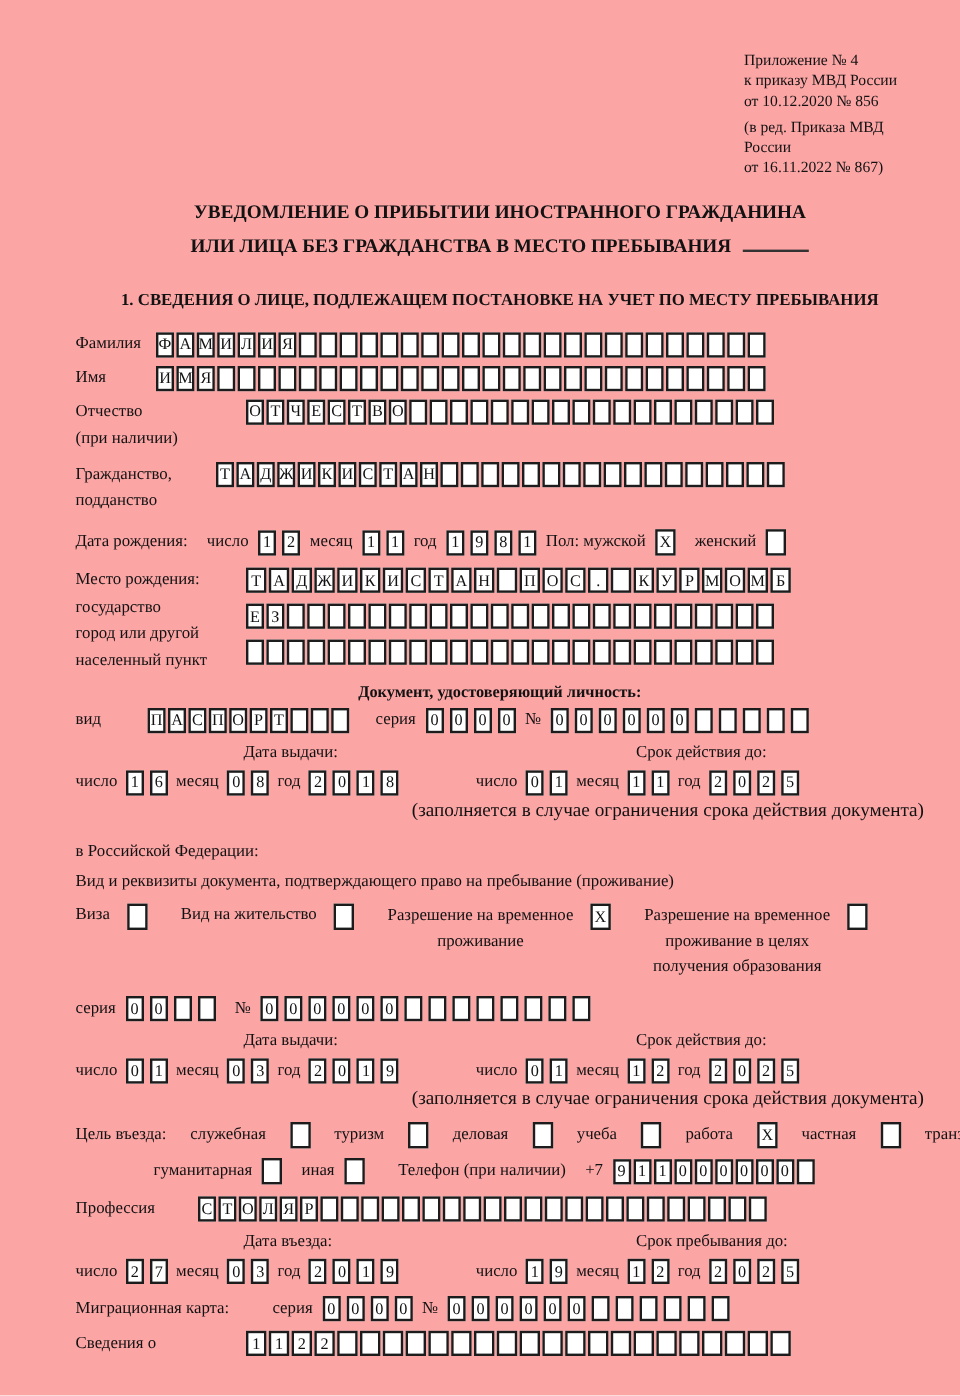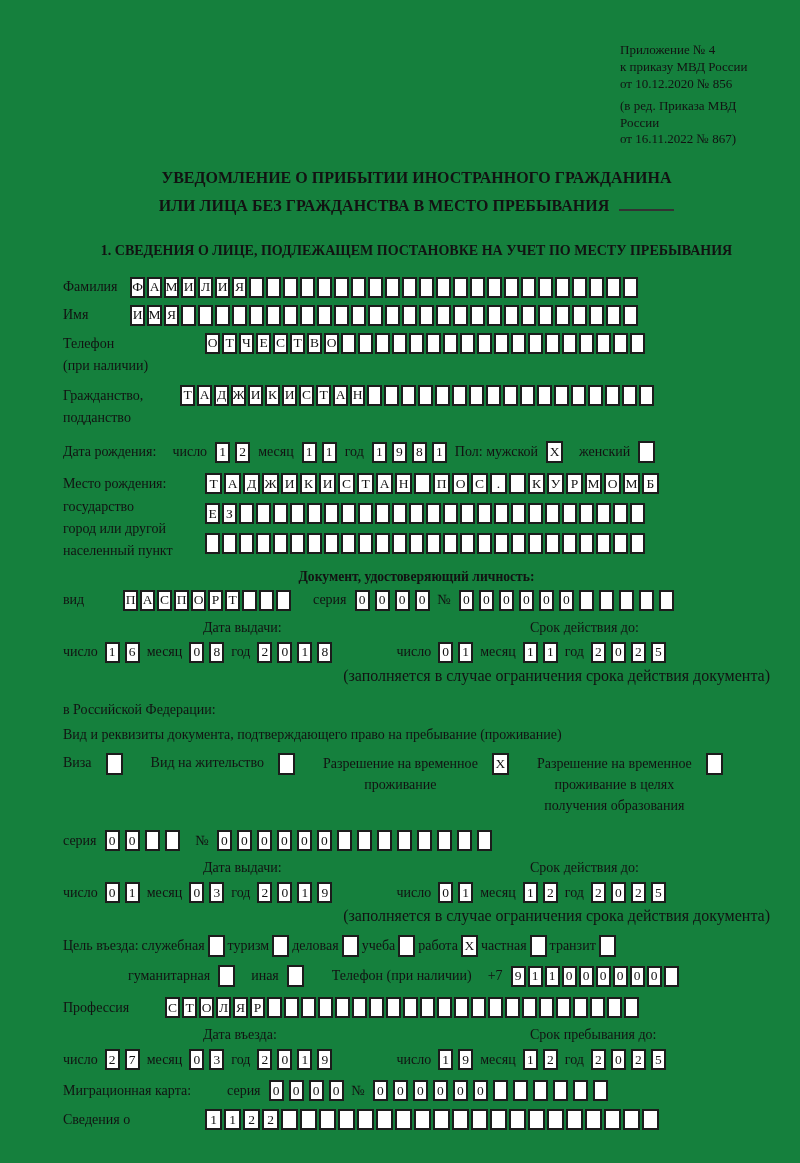--- a/index.html
+++ b/index.html
@@ -1,18 +1,18 @@
 <!DOCTYPE html>
 <html lang="ru"><head>
 <meta charset="utf-8">
 <style>
   * { box-sizing: border-box; }
   html,body { margin:0; padding:0; background:#ffffff; }
   .page {
-    width:800px; height:1163px; margin:0 auto; background:#15803d;
+    width:800px; height:1163px; margin:0 auto; background:#fca5a5;
     font-family:"Liberation Serif","DejaVu Serif",serif; color:#121212;
     padding:42px 30px 0 63px; position:relative; overflow:hidden;
   }
   .appendix { margin-left:557px; font-size:13px; line-height:1.3; }
   .appendix .amend { margin-top:5px; }
   .forma { text-align:right; font-weight:bold; font-size:15px; margin-top:28px; letter-spacing:.4px; }
   .title { text-align:center; font-weight:bold; font-size:16px; margin-top:16px; line-height:1.7; }
   .blank-line { display:inline-block; width:55px; border-bottom:2px solid #333; margin-left:10px; vertical-align:baseline; }
   .sec-head { font-weight:bold; font-size:14px; margin-top:24px; text-align:center; white-space:nowrap; }
 
@@ -36,21 +36,21 @@
   .dates-head { position:relative; height:19px; font-size:14px; margin-top:9px; }
   .dates-head .h1 { position:absolute; left:140px; }
   .dates-head .h2 { position:absolute; left:467px; }
   .dgroup { display:flex; align-items:center; gap:7px; flex:none; }
   .dates-fields { display:flex; align-items:center; margin-top:3px; }
   .dates-fields .right { margin-left:64px; }
   .note { font-size:16px; text-align:right; margin-top:4px; }
 
   .res-text { font-size:14px; margin-top:12px; line-height:1.8; }
   .opt2 { font-size:14px; text-align:center; line-height:1.5; flex:none; }
-  .gap6 { gap:3px; } .gap8 { gap:8px; }
+  .gap6 { gap:20px; } .gap8 { gap:8px; }
   .ml14 { margin-left:14px; } .ml20 { margin-left:20px; } .ml8 { margin-left:8px; }
 </style>
 </head>
 <body>
 
 <div class="page">
 
   <div class="appendix">
     <div>Приложение № 4</div>
     <div>к приказу МВД России</div>
@@ -134,21 +134,21 @@
         <span class="box"></span>
         <span class="box"></span>
         <span class="box"></span>
         <span class="box"></span>
         <span class="box"></span>
       </span>
   </div>
 
   <div class="row top">
     <div class="lbl w142 multi">
-      <div>Телефон</div>
+      <div>Отчество</div>
       <div>(при наличии)</div>
     </div>
     <span class="boxes">
         <span class="box">О</span>
         <span class="box">Т</span>
         <span class="box">Ч</span>
         <span class="box">Е</span>
         <span class="box">С</span>
         <span class="box">Т</span>
         <span class="box">В</span>

